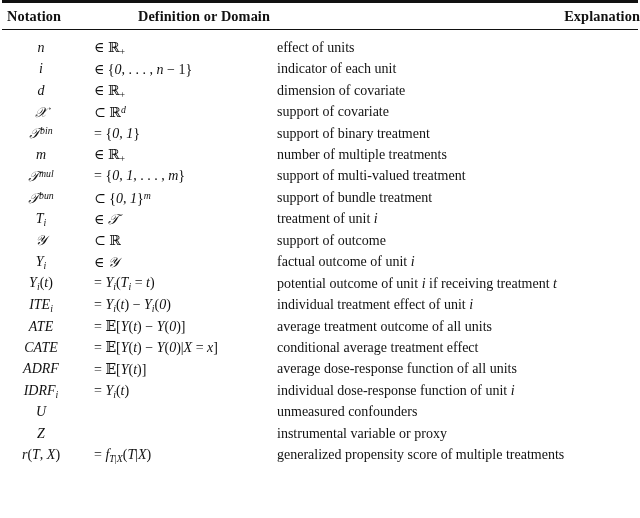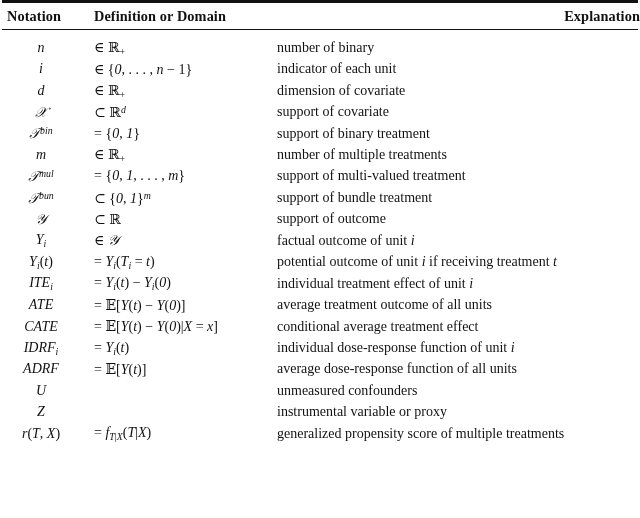--- a/index.html
+++ b/index.html
@@ -51,21 +51,21 @@
     height: 26px;
     vertical-align: middle;
     letter-spacing: 0.1px;
   }
 
   col.c-notation { width: 88px; }
   col.c-definition { width: 182px; }
   col.c-explanation { width: 370px; }
 
   th.h-notation { padding-left: 7px; }
-  th.h-definition { padding-left: 6px; }
+  th.h-definition { padding-left: 6px; text-align: right; }
   th.h-explanation { padding-left: 7px; text-align: right; }
 
   tbody td {
     padding: 0;
     height: 21.45px;
     vertical-align: middle;
     font-size: 14px;
   }
 
   td.cell-notation {
@@ -143,21 +143,21 @@
       <col class="c-explanation">
     </colgroup>
     <tbody>
       <tr>
           <td class="spacer-head" colspan="3"></td>
         </tr>
 
       <tr>
         <td class="cell-notation"><span class="m">n</span></td>
         <td class="cell-definition"><span class="m"><span class="op">∈</span> <span class="bb">ℝ</span><sub class="up">+</sub></span></td>
-        <td class="cell-explanation expl">number of binary</td>
+        <td class="cell-explanation expl">effect of units</td>
       </tr>
 
       <tr>
         <td class="cell-notation"><span class="m">i</span></td>
         <td class="cell-definition"><span class="m"><span class="op">∈ {</span>0<span class="op">, . . . ,</span> n <span class="op">− 1}</span></span></td>
         <td class="cell-explanation expl">indicator of each unit</td>
       </tr>
 
       <tr>
         <td class="cell-notation"><span class="m">d</span></td>
@@ -189,20 +189,25 @@
         <td class="cell-definition"><span class="m"><span class="op">= {</span>0<span class="op">,</span> 1<span class="op">, . . . ,</span> m<span class="op">}</span></span></td>
         <td class="cell-explanation expl">support of multi-valued treatment</td>
       </tr>
 
       <tr>
         <td class="cell-notation"><span class="m"><span class="scr">𝒯</span><sup>bun</sup></span></td>
         <td class="cell-definition"><span class="m"><span class="op">⊂ {</span>0<span class="op">,</span> 1<span class="op">}</span><sup>m</sup></span></td>
         <td class="cell-explanation expl">support of bundle treatment</td>
       </tr>
 
+      <tr>
+        <td class="cell-notation"><span class="m">T<sub>i</sub></span></td>
+        <td class="cell-definition"><span class="m"><span class="op">∈</span> <span class="scr">𝒯</span></span></td>
+        <td class="cell-explanation expl">treatment of unit <i>i</i></td>
+      </tr>
 
       <tr>
         <td class="cell-notation"><span class="m scr">𝒴</span></td>
         <td class="cell-definition"><span class="m"><span class="op">⊂</span> <span class="bb">ℝ</span></span></td>
         <td class="cell-explanation expl">support of outcome</td>
       </tr>
 
       <tr>
         <td class="cell-notation"><span class="m">Y<sub>i</sub></span></td>
         <td class="cell-definition"><span class="m"><span class="op">∈</span> <span class="scr">𝒴</span></span></td>
@@ -227,31 +232,31 @@
         <td class="cell-explanation expl">average treatment outcome of all units</td>
       </tr>
 
       <tr>
         <td class="cell-notation"><span class="m">CATE</span></td>
         <td class="cell-definition"><span class="m"><span class="op">=</span> <span class="bb">𝔼</span><span class="op">[</span>Y<span class="op">(</span>t<span class="op">) −</span> Y<span class="op">(</span>0<span class="op">)|</span>X <span class="op">=</span> x<span class="op">]</span></span></td>
         <td class="cell-explanation expl">conditional average treatment effect</td>
       </tr>
 
       <tr>
+        <td class="cell-notation"><span class="m">ADRF</span></td>
+        <td class="cell-definition"><span class="m"><span class="op">=</span> <span class="bb">𝔼</span><span class="op">[</span>Y<span class="op">(</span>t<span class="op">)]</span></span></td>
+        <td class="cell-explanation expl">average dose-response function of all units</td>
+      </tr>
+
+      <tr>
         <td class="cell-notation"><span class="m">IDRF<sub>i</sub></span></td>
         <td class="cell-definition"><span class="m"><span class="op">=</span> Y<sub>i</sub><span class="op">(</span>t<span class="op">)</span></span></td>
         <td class="cell-explanation expl">individual dose-response function of unit <i>i</i></td>
       </tr>
 
-      <tr>
-        <td class="cell-notation"><span class="m">ADRF</span></td>
-        <td class="cell-definition"><span class="m"><span class="op">=</span> <span class="bb">𝔼</span><span class="op">[</span>Y<span class="op">(</span>t<span class="op">)]</span></span></td>
-        <td class="cell-explanation expl">average dose-response function of all units</td>
-      </tr>
-
 
       <tr>
         <td class="cell-notation"><span class="m">U</span></td>
         <td class="cell-definition"></td>
         <td class="cell-explanation expl">unmeasured confounders</td>
       </tr>
 
       <tr>
         <td class="cell-notation"><span class="m">Z</span></td>
         <td class="cell-definition"></td>

